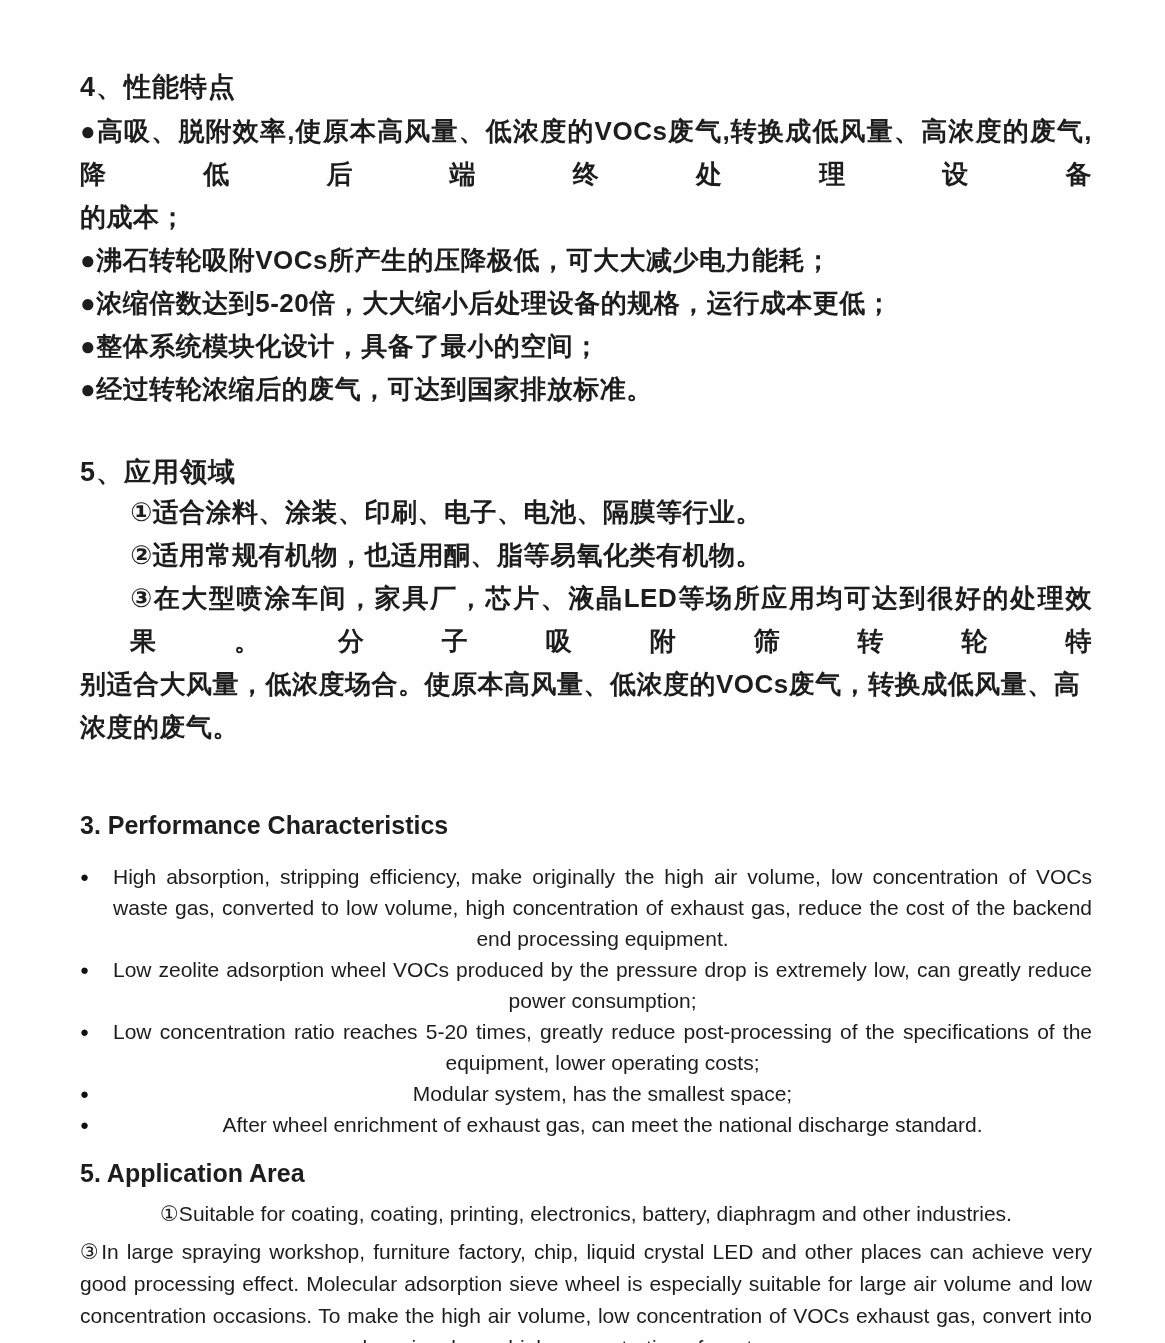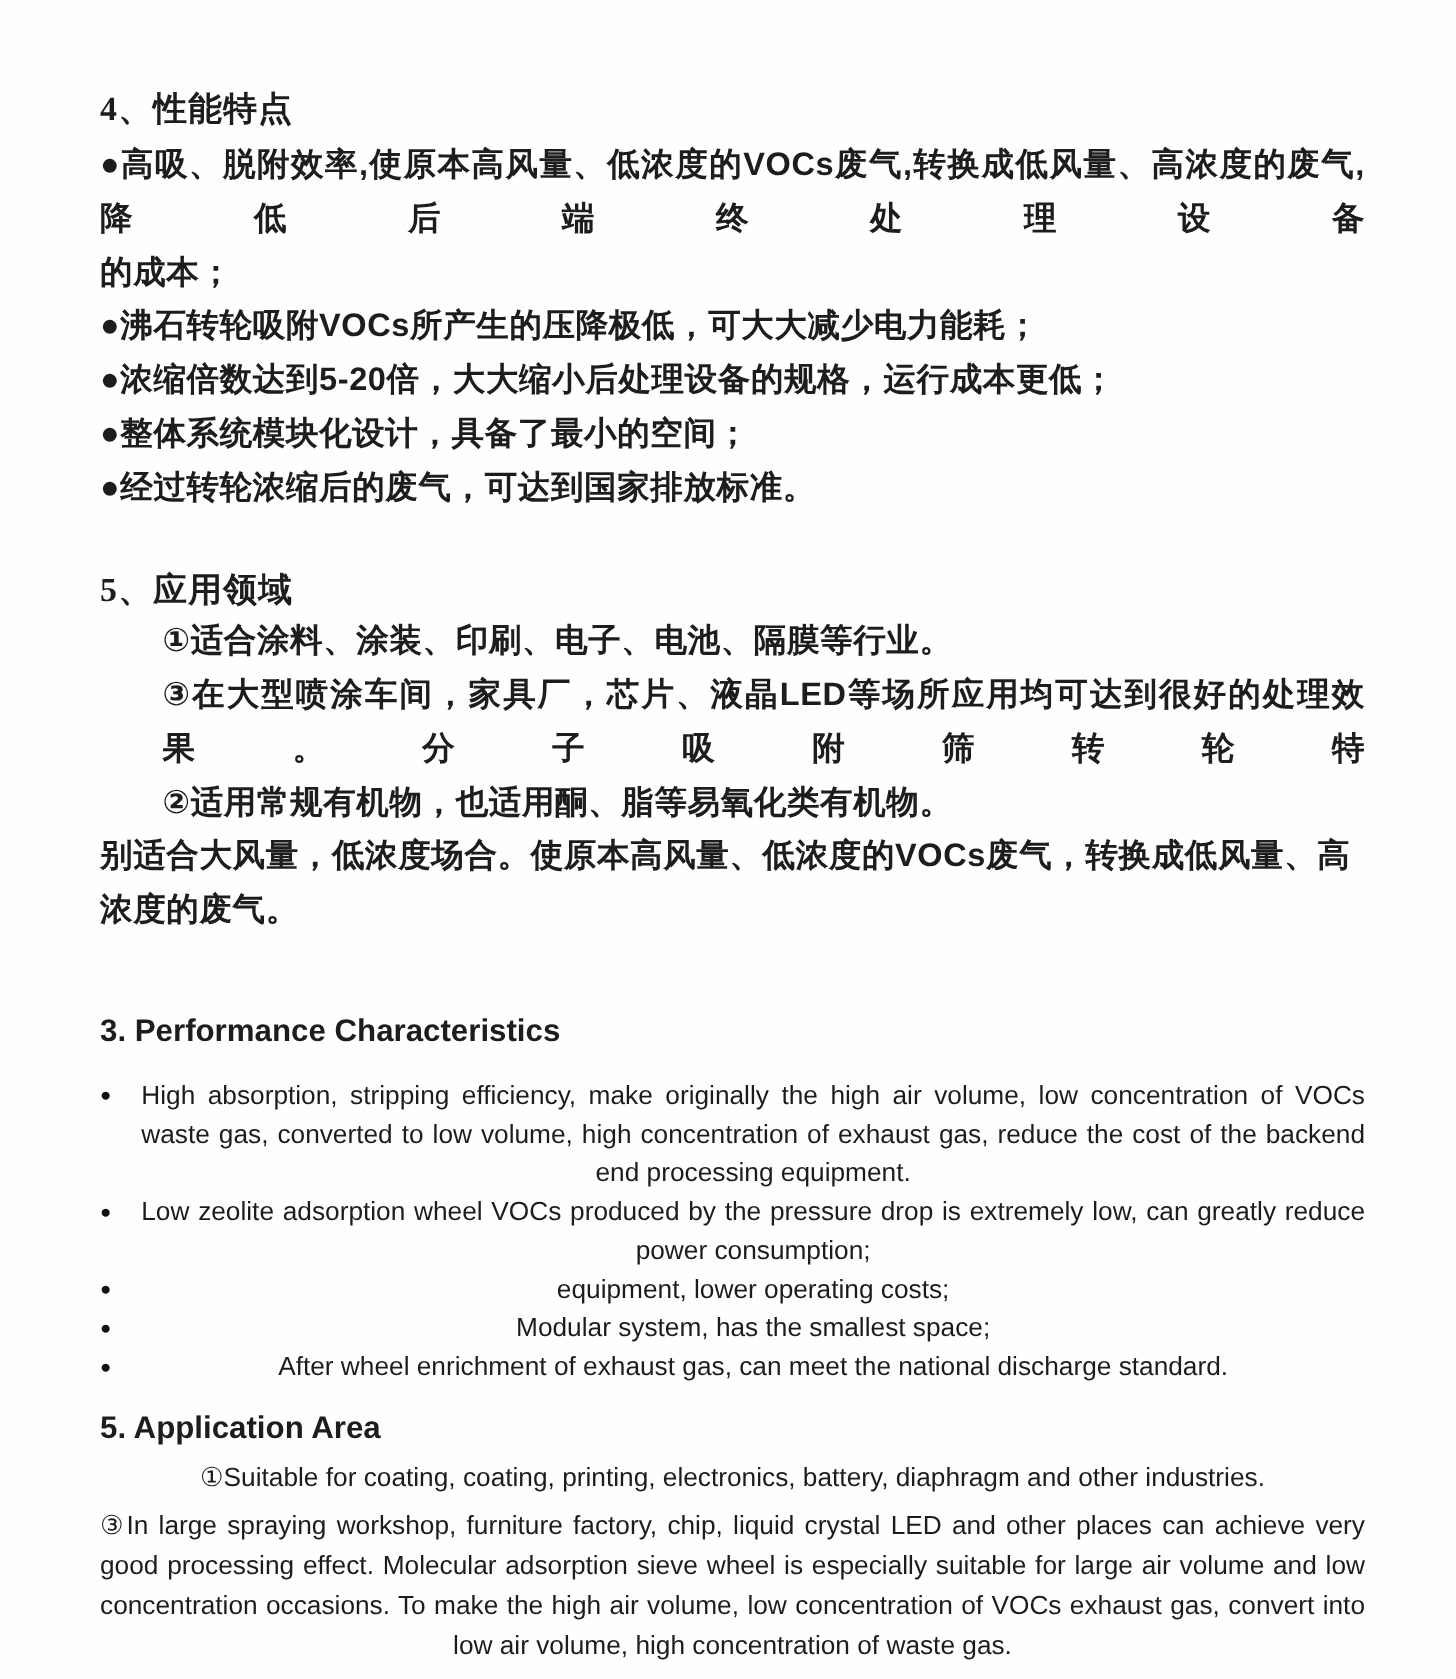--- a/index.html
+++ b/index.html
@@ -16,21 +16,20 @@
     overflow: hidden;
   }
 
   
   .cn-h {
     font-size: 27px;
     font-weight: 700;
     line-height: 34px;
     margin: 4px 0 6px 0;
     letter-spacing: 1px;
-    font-family: Liberation Serif, serif;
   }
   .cn-h.second { margin-top: 44px; margin-bottom: 0; }
   .cn-body { margin-top: 0; }
   .cn-body.app { margin-top: 2px; }
   .cn-line {
     font-size: 26px;
     font-weight: 600;
     line-height: 43px;
     letter-spacing: 0.5px;
     white-space: normal;
@@ -83,22 +82,22 @@
     <div class="cn-line">●沸石转轮吸附VOCs所产生的压降极低，可大大减少电力能耗；</div>
     <div class="cn-line">●浓缩倍数达到5-20倍，大大缩小后处理设备的规格，运行成本更低；</div>
     <div class="cn-line">●整体系统模块化设计，具备了最小的空间；</div>
     <div class="cn-line">●经过转轮浓缩后的废气，可达到国家排放标准。</div>
   </div>
 
   <h2 class="cn-h second">5、应用领域</h2>
 
   <div class="cn-body app">
     <div class="cn-line cn-indent">①适合涂料、涂装、印刷、电子、电池、隔膜等行业。</div>
+    <div class="cn-line cn-indent">②适用常规有机物，也适用酮、脂等易氧化类有机物。</div>
     <div class="cn-line cn-indent jl">③在大型喷涂车间，家具厂，芯片、液晶LED等场所应用均可达到很好的处理效果。分子吸附筛转轮特</div>
-    <div class="cn-line cn-indent">②适用常规有机物，也适用酮、脂等易氧化类有机物。</div>
     <div class="cn-line">别适合大风量，低浓度场合。使原本高风量、低浓度的VOCs废气，转换成低风量、高浓度的废气。</div>
   </div>
 
   <h2 class="en-h perf">3. Performance Characteristics</h2>
 
   <div class="en-bullets">
 
     <div class="en-bullet">
       <span class="en-marker">●</span>
       <div class="en-btext">
@@ -112,20 +111,21 @@
       <span class="en-marker">●</span>
       <div class="en-btext">
         <div class="en-line jl">Low zeolite adsorption wheel VOCs produced by the pressure drop is extremely low, can greatly reduce</div>
         <div class="en-line">power consumption;</div>
       </div>
     </div>
 
     <div class="en-bullet">
       <span class="en-marker">●</span>
       <div class="en-btext">
+        <div class="en-line jl">Low concentration ratio reaches 5-20 times, greatly reduce post-processing of the specifications of the</div>
         <div class="en-line">equipment, lower operating costs;</div>
       </div>
     </div>
 
     <div class="en-bullet">
       <span class="en-marker">●</span>
       <div class="en-btext">
         <div class="en-line">Modular system, has the smallest space;</div>
       </div>
     </div>

